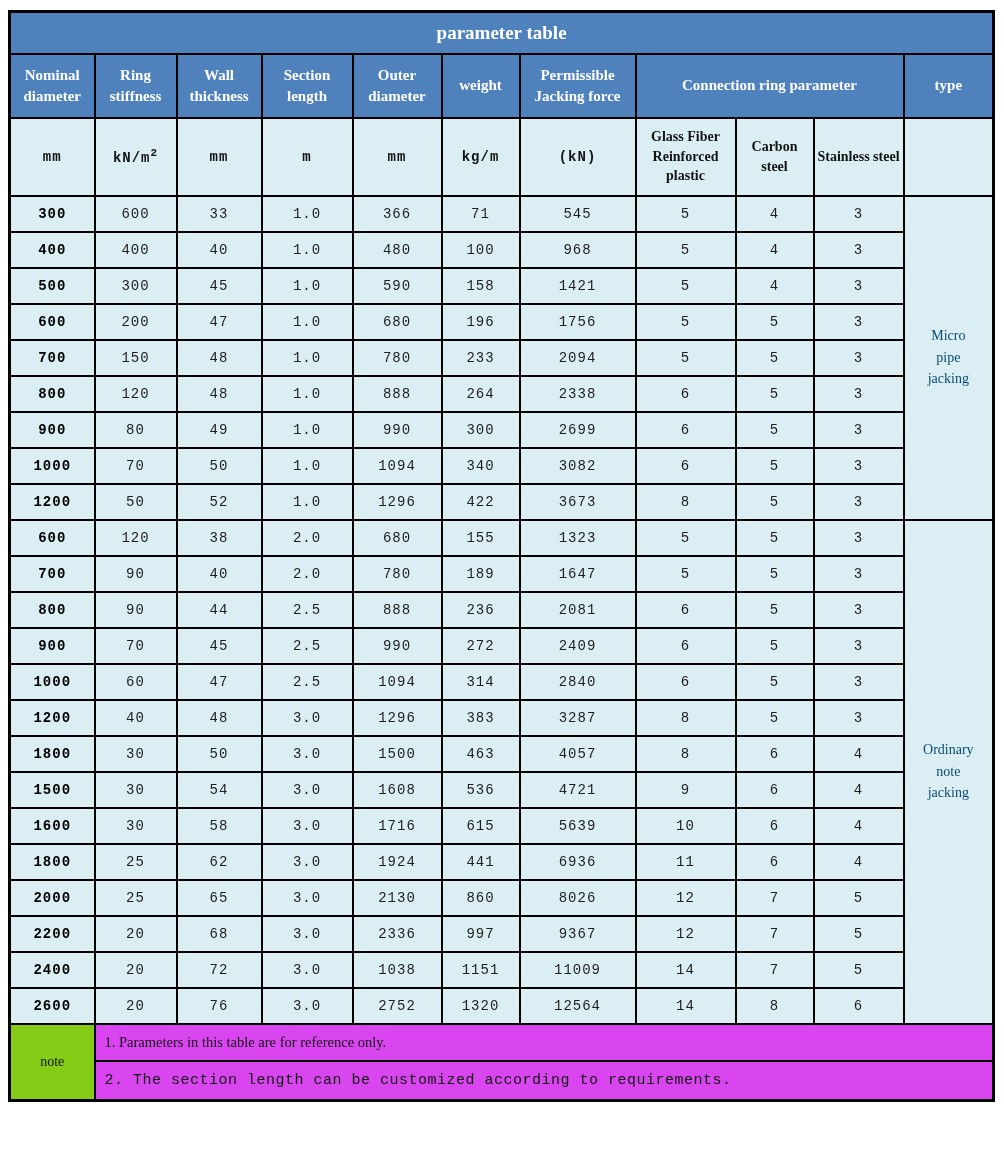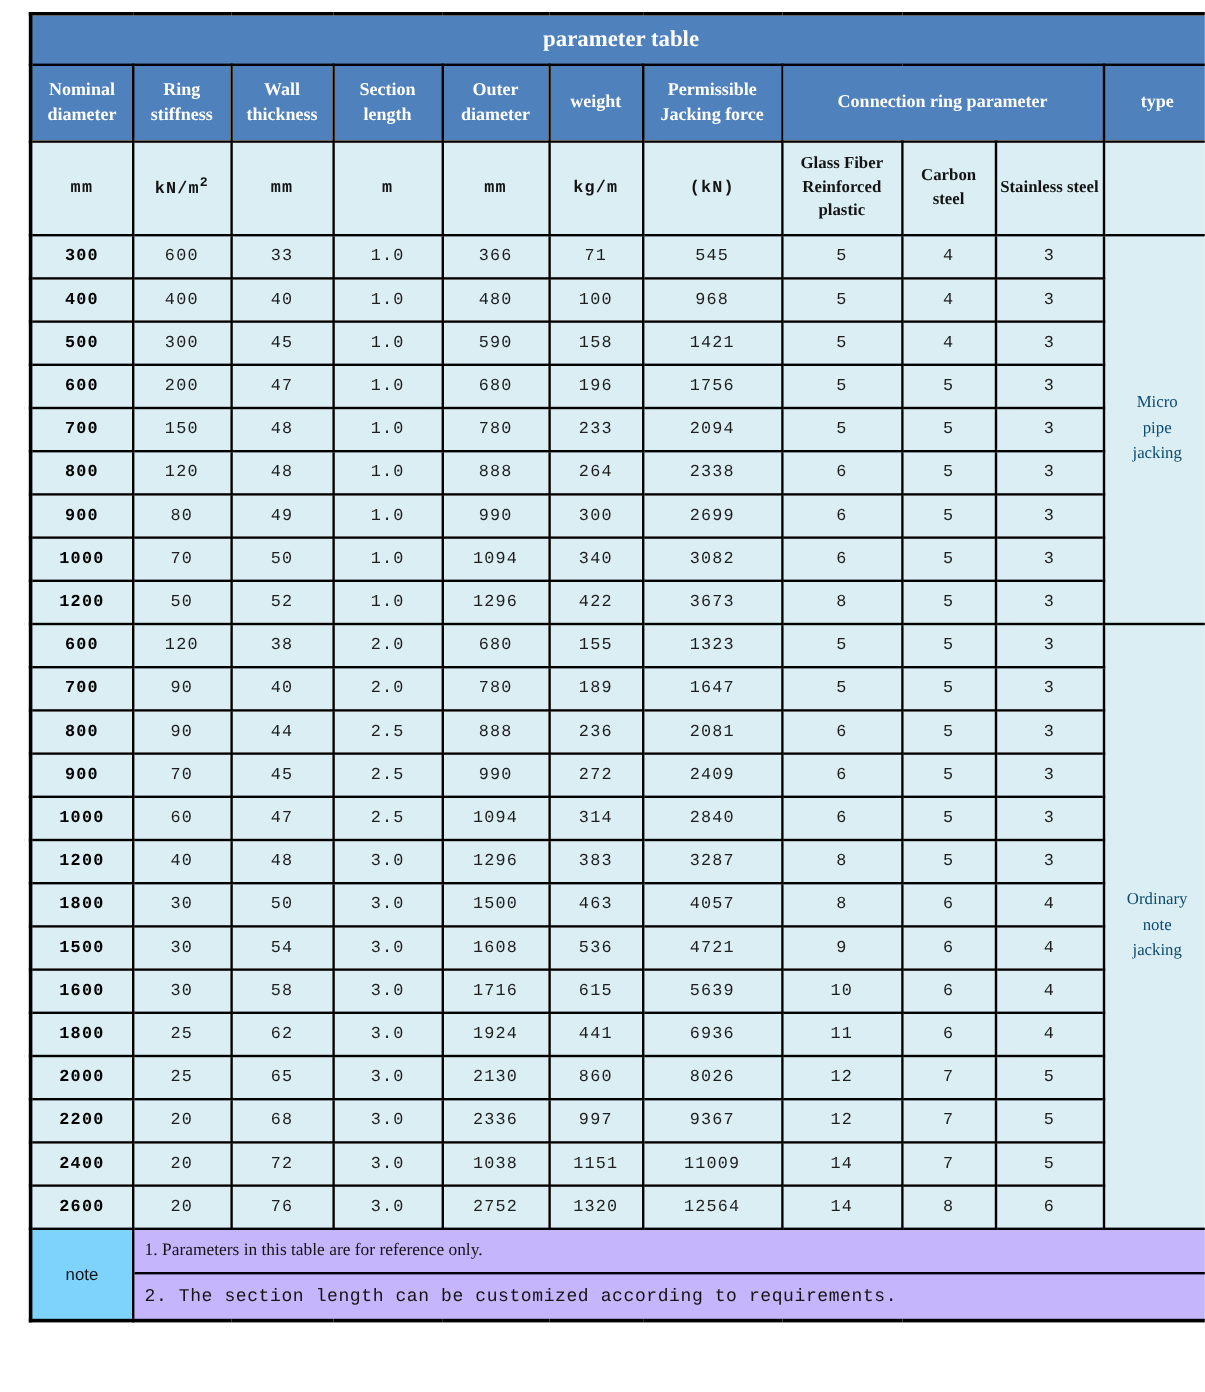--- a/index.html
+++ b/index.html
@@ -2,21 +2,21 @@
 <html><head>
 <meta charset="utf-8">
 <style>
   * { box-sizing: border-box; }
   html, body {
     margin: 0; padding: 0;
     width: 1004px; height: 1160px;
     background: #ffffff;
     font-family: "Liberation Serif", "DejaVu Serif", serif;
   }
-  .page { padding: 10px 10px 0 24px; }
+  .page { padding: 10px 10px 0 8px; }
   table.param-table {
     border-collapse: collapse;
     table-layout: fixed;
     width: 984px;
     border: 3px solid #000;
   }
   table.param-table td, table.param-table th {
     border: 2px solid #000;
     text-align: center;
     vertical-align: middle;
@@ -79,27 +79,27 @@
     font-family: "Liberation Serif", "DejaVu Serif", serif;
     font-size: 14px;
     color: #0c4a6e;
     letter-spacing: 0;
     line-height: 1.55;
     padding: 0 17px;
   }
   
   .note-row { height: 76px; }
   .note-row td.note-label {
-    background: #7dd3fc;
-    font-family: Liberation Sans, sans-serif;
+    background: #84cc16;
+    font-family: Liberation Serif, serif;
     font-size: 14px;
     color: #141414;
   }
   .note-row td.note-body {
-    background: #c4b5fd;
+    background: #d946ef;
     padding: 0;
     margin-left: 24px;
   }
   .note-line {
     height: 37px;
     display: flex;
     align-items: center;
     text-align: left;
     padding-left: 9px;
     font-size: 14.5px;

